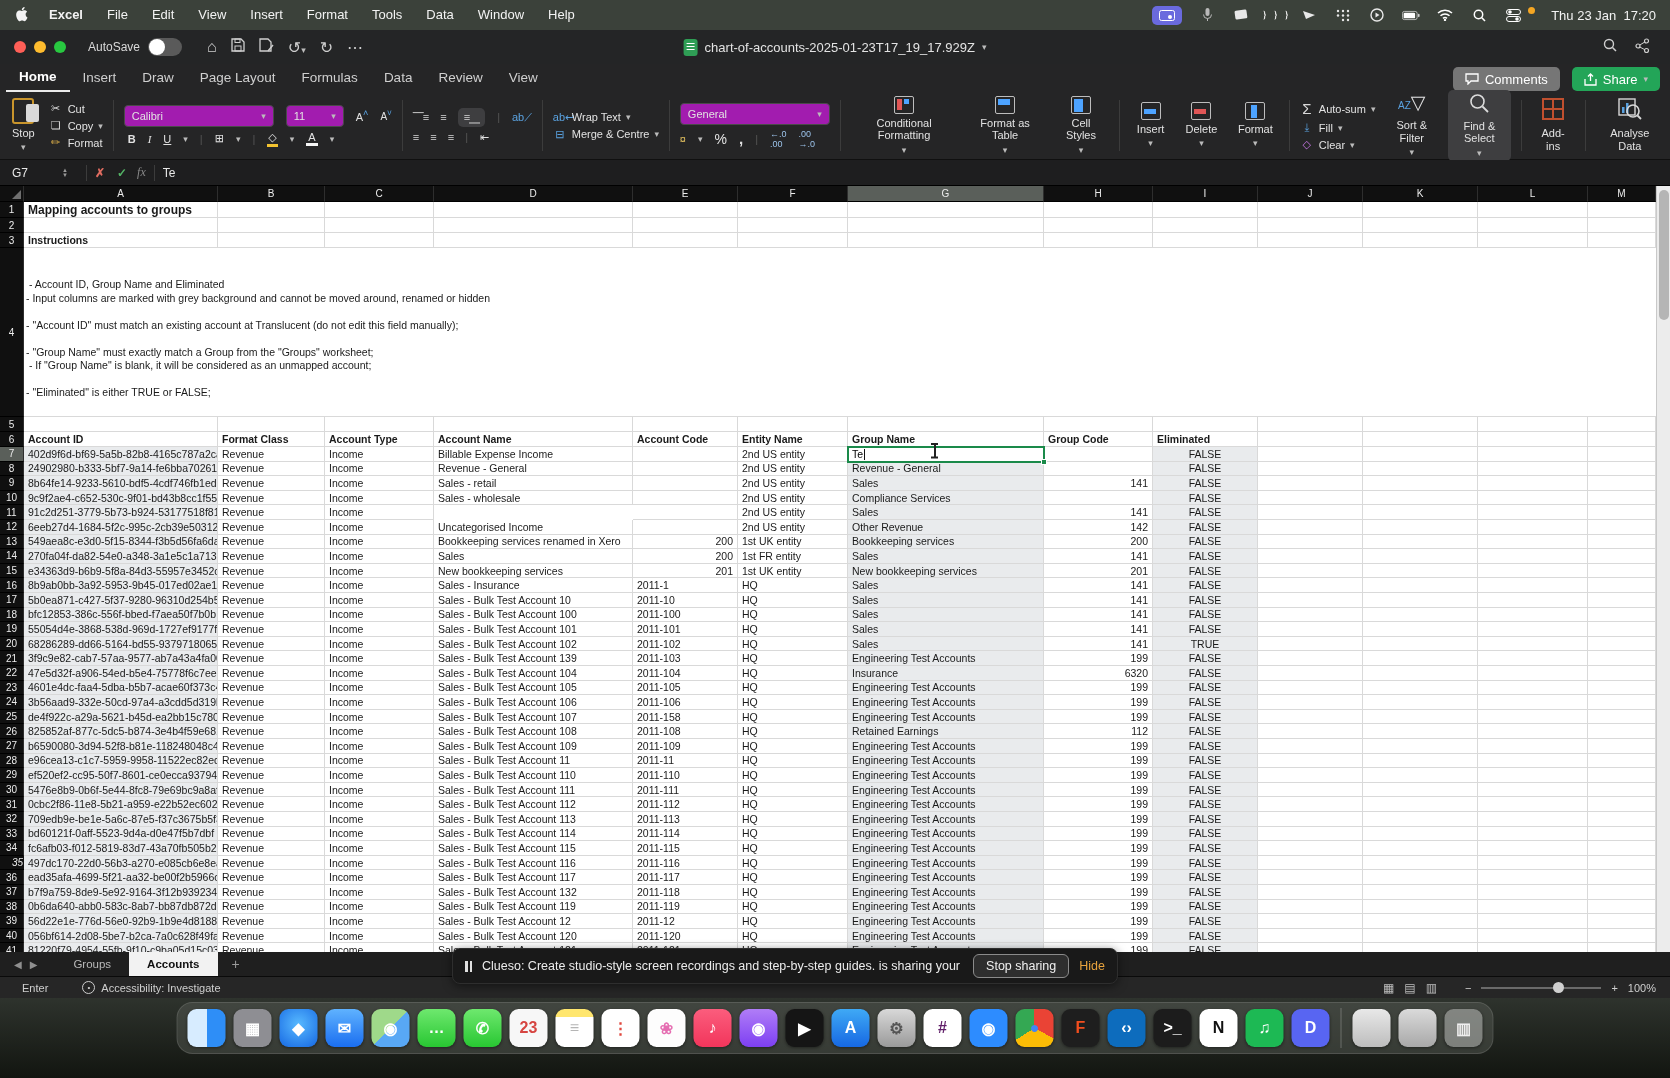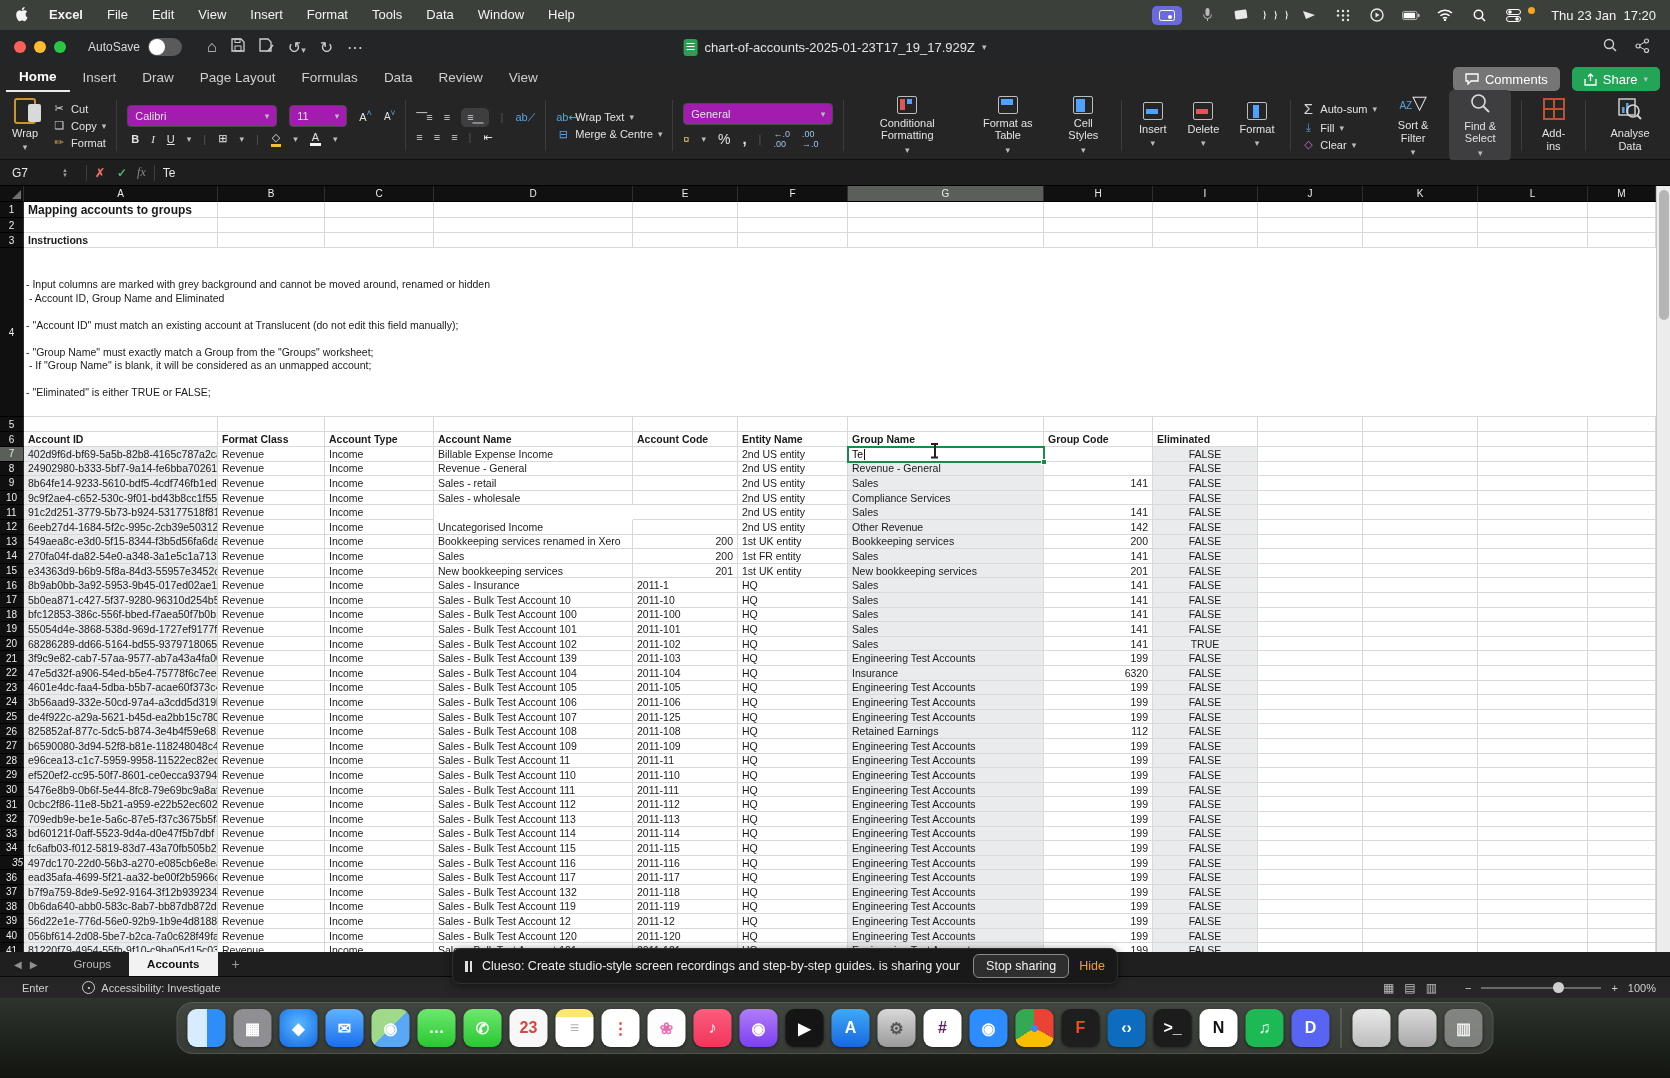--- a/index.html
+++ b/index.html
@@ -315,21 +315,21 @@
       <span>Share</span>
       <span class="chev">▾</span>
     </span>
   </div>
 </div>
 
 <div class="ribbon">
   <div class="rgroup">
     <div class="bigbtn">
       <span class="clipboard"></span>
-      <span><span>Wrap</span> <span class="chev">▾</span></span>
+      <span><span>Stop</span> <span class="chev">▾</span></span>
     </div>
     <div class="vstack">
       <span class="mini">
           <span class="g">✂</span>
           <span>Cut</span>
         </span>
       <span class="mini">
           <span class="g">❏</span>
           <span>Copy</span> 
           <span class="chev">▾</span>
@@ -605,22 +605,22 @@
     <div class="cell " style="left: 738px; top: 47px; width: 110px; height: 15px;"></div>
     <div class="cell " style="left: 848px; top: 47px; width: 196px; height: 15px;"></div>
     <div class="cell " style="left: 1044px; top: 47px; width: 109px; height: 15px;"></div>
     <div class="cell " style="left: 1153px; top: 47px; width: 105px; height: 15px;"></div>
     <div class="cell " style="left: 1258px; top: 47px; width: 105px; height: 15px;"></div>
     <div class="cell " style="left: 1363px; top: 47px; width: 115px; height: 15px;"></div>
     <div class="cell " style="left: 1478px; top: 47px; width: 110px; height: 15px;"></div>
     <div class="cell " style="left: 1588px; top: 47px; width: 68px; height: 15px;"></div>
     <div class="cell hd" style="left: 0px; top: 62px; width: 24px; height: 169px;">4</div>
     <div class="cell " style="left: 24px; top: 62px; width: 1632px; height: 169px; display: block; padding: 30px 0px 0px 2px; border-right: none;">
+      <div class="instr" style="position: static;"> - Account ID, Group Name and Eliminated</div>
       <div class="instr" style="position: static;">- Input columns are marked with grey background and cannot be moved around, renamed or hidden</div>
-      <div class="instr" style="position: static;"> - Account ID, Group Name and Eliminated</div>
       <div class="instr" style="position: static;">&nbsp;</div>
       <div class="instr" style="position: static;">- "Account ID" must match an existing account at Translucent (do not edit this field manually);</div>
       <div class="instr" style="position: static;">&nbsp;</div>
       <div class="instr" style="position: static;">- "Group Name" must exactly match a Group from the "Groups" worksheet;</div>
       <div class="instr" style="position: static;"> - If "Group Name" is blank, it will be considered as an unmapped account;</div>
       <div class="instr" style="position: static;">&nbsp;</div>
       <div class="instr" style="position: static;">- "Eliminated" is either TRUE or FALSE;</div>
     </div>
     <div class="cell hd" style="left: 0px; top: 231px; width: 24px; height: 15px;">5</div>
     <div class="cell " style="left: 24px; top: 231px; width: 194px; height: 15px;"></div>
@@ -900,21 +900,21 @@
     <div class="cell grey center" style="left: 1153px; top: 509.2px; width: 105px; height: 14.6px;">FALSE</div>
     <div class="cell " style="left: 1258px; top: 509.2px; width: 105px; height: 14.6px;"></div>
     <div class="cell " style="left: 1363px; top: 509.2px; width: 115px; height: 14.6px;"></div>
     <div class="cell " style="left: 1478px; top: 509.2px; width: 110px; height: 14.6px;"></div>
     <div class="cell " style="left: 1588px; top: 509.2px; width: 68px; height: 14.6px;"></div>
     <div class="cell hd" style="left: 0px; top: 523.8px; width: 24px; height: 14.6px;">25</div>
     <div class="cell grey" style="left: 24px; top: 523.8px; width: 194px; height: 14.6px;">de4f922c-a29a-5621-b45d-ea2bb15c7809</div>
     <div class="cell " style="left: 218px; top: 523.8px; width: 107px; height: 14.6px;">Revenue</div>
     <div class="cell " style="left: 325px; top: 523.8px; width: 109px; height: 14.6px;">Income</div>
     <div class="cell " style="left: 434px; top: 523.8px; width: 199px; height: 14.6px;">Sales - Bulk Test Account 107</div>
-    <div class="cell " style="left: 633px; top: 523.8px; width: 105px; height: 14.6px;">2011-125</div>
+    <div class="cell " style="left: 633px; top: 523.8px; width: 105px; height: 14.6px;">2011-158</div>
     <div class="cell " style="left: 738px; top: 523.8px; width: 110px; height: 14.6px;">HQ</div>
     <div class="cell grey" style="left: 848px; top: 523.8px; width: 196px; height: 14.6px;">Engineering Test Accounts</div>
     <div class="cell  right" style="left: 1044px; top: 523.8px; width: 109px; height: 14.6px;">199</div>
     <div class="cell grey center" style="left: 1153px; top: 523.8px; width: 105px; height: 14.6px;">FALSE</div>
     <div class="cell " style="left: 1258px; top: 523.8px; width: 105px; height: 14.6px;"></div>
     <div class="cell " style="left: 1363px; top: 523.8px; width: 115px; height: 14.6px;"></div>
     <div class="cell " style="left: 1478px; top: 523.8px; width: 110px; height: 14.6px;"></div>
     <div class="cell " style="left: 1588px; top: 523.8px; width: 68px; height: 14.6px;"></div>
     <div class="cell hd" style="left: 0px; top: 538.4px; width: 24px; height: 14.6px;">26</div>
     <div class="cell grey" style="left: 24px; top: 538.4px; width: 194px; height: 14.6px;">825852af-877c-5dc5-b874-3e4b4f59e681</div>

